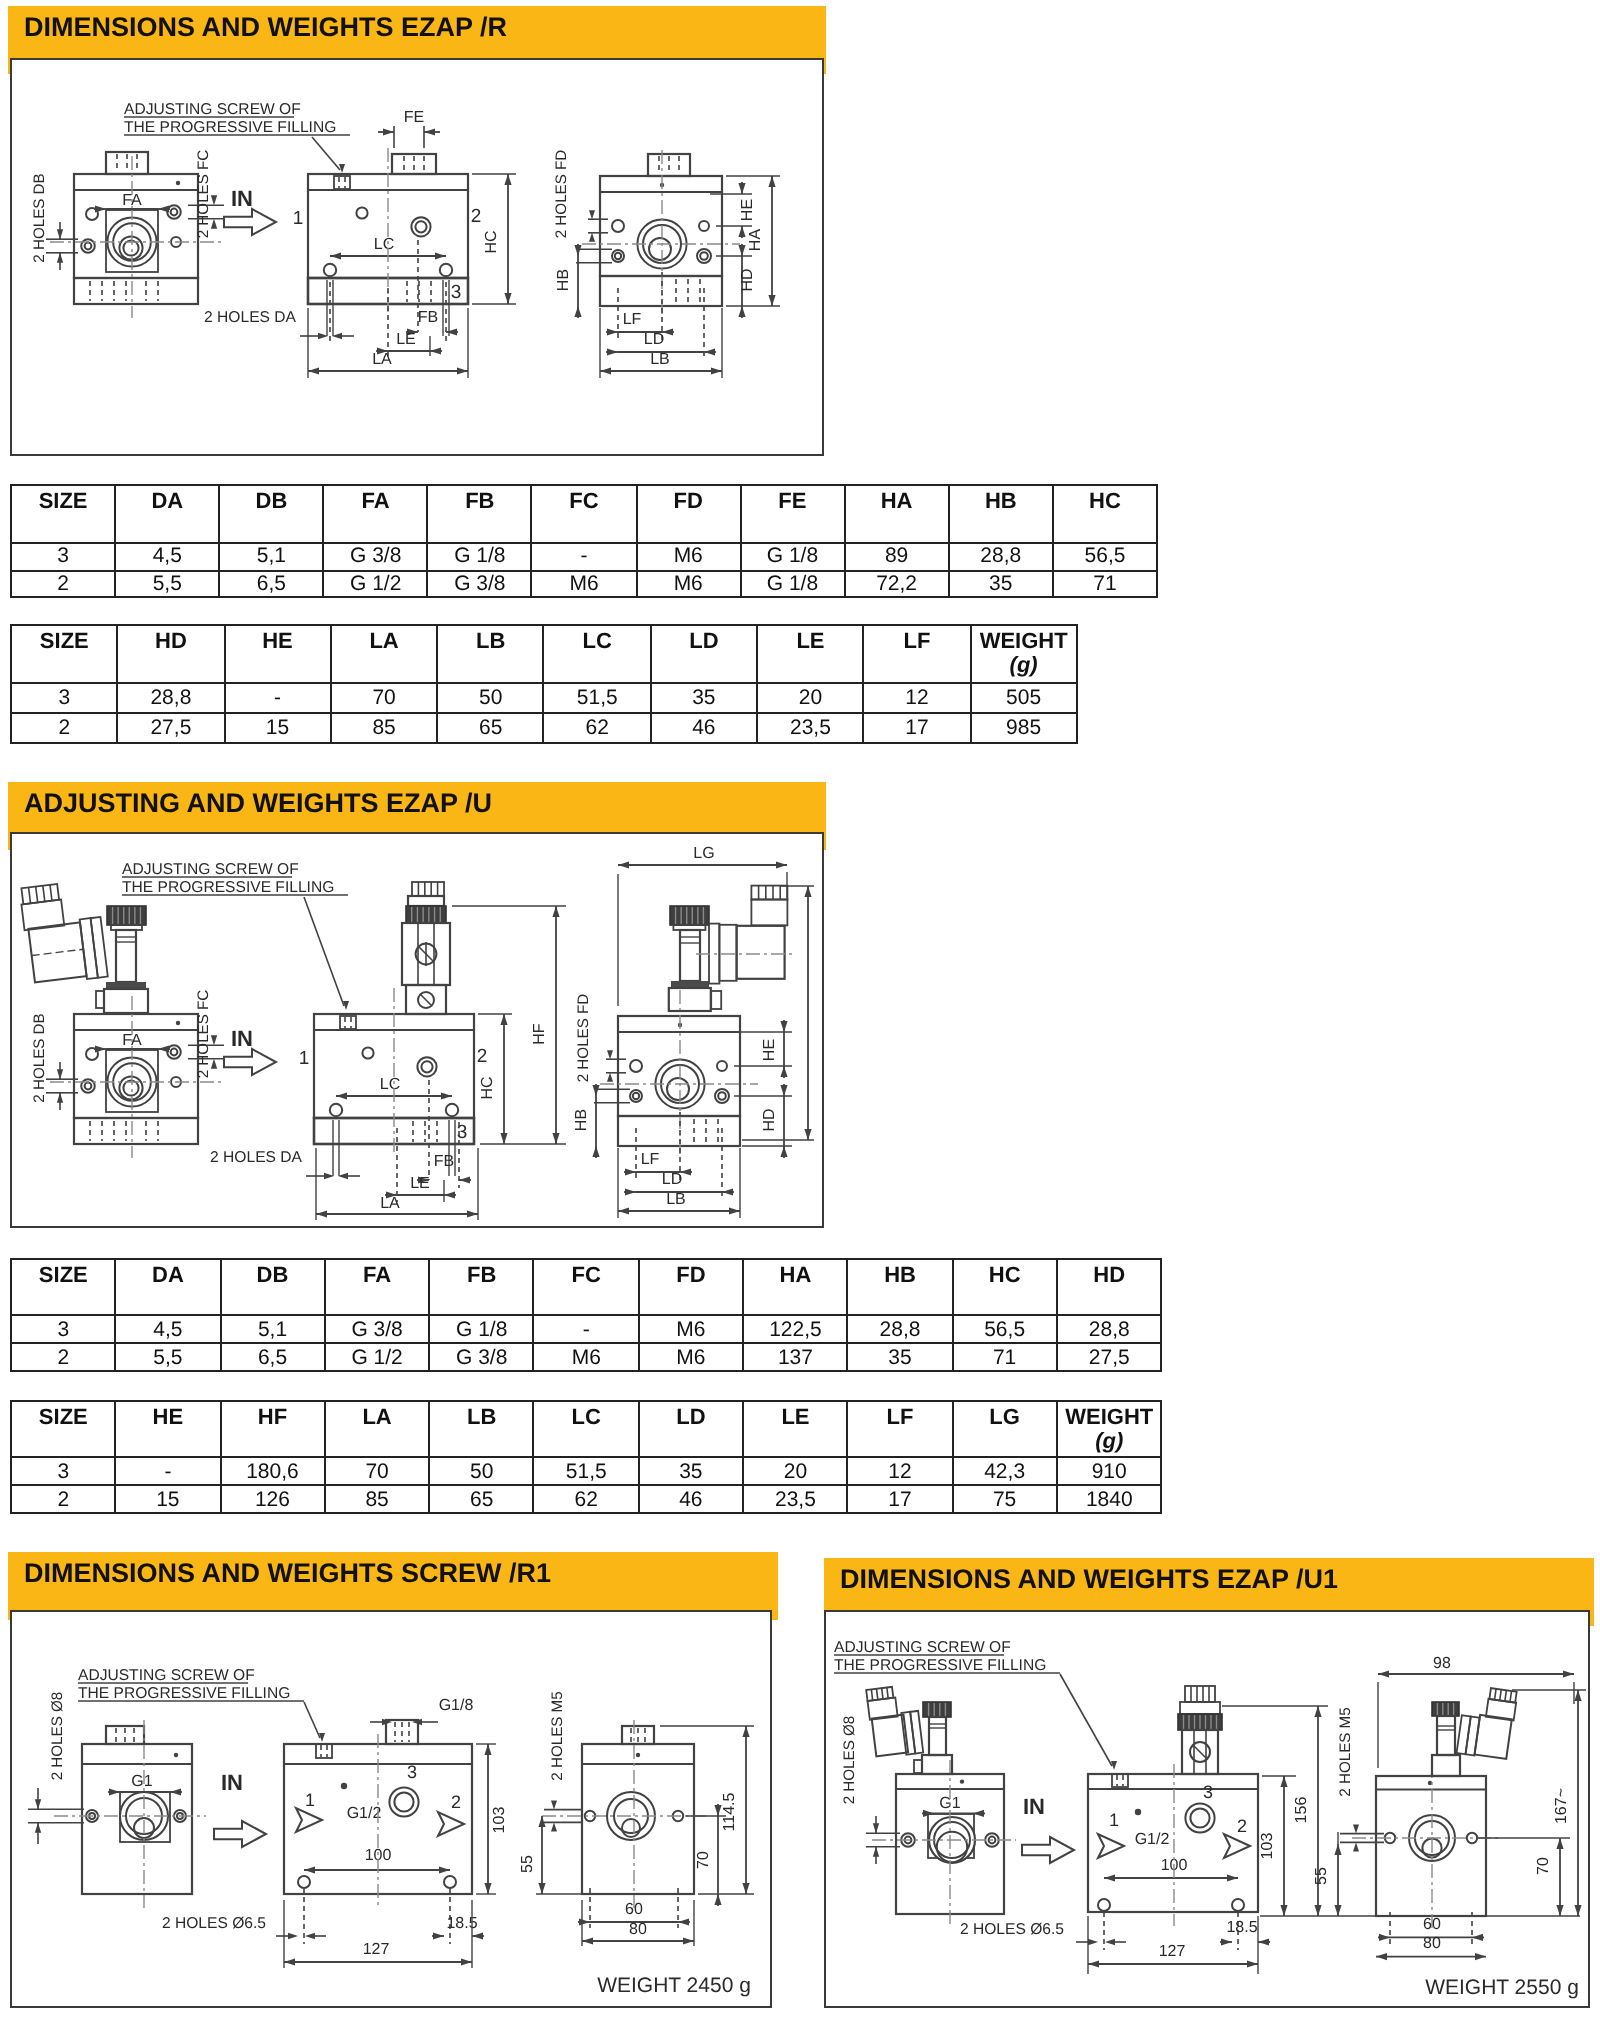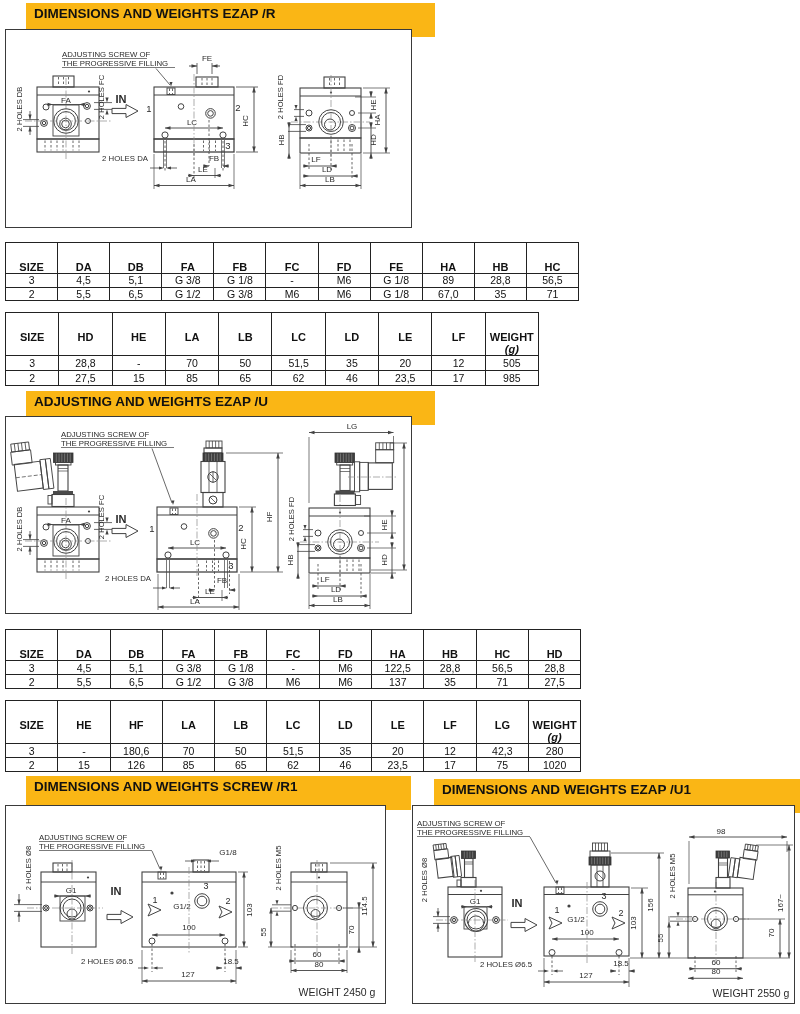--- a/index.html
+++ b/index.html
@@ -1,20 +1,20 @@
 <!DOCTYPE html>
 <html><head><meta charset="utf-8">
 <style>
 html,body{margin:0;padding:0;background:#fff;}
 body{font-family:"Liberation Sans",sans-serif;width:800px;height:1014px;position:relative;}
-.bar{position:absolute;background:#FAB615;color:#111;font-weight:bold;font-size:13.5px;line-height:22px;padding-left:8px;box-sizing:border-box;height:34px;margin-left:22px;}
+.bar{position:absolute;background:#FAB615;color:#111;font-weight:bold;font-size:13.5px;line-height:22px;padding-left:8px;box-sizing:border-box;height:34px;}
 .box{position:absolute;border:1.4px solid #3a3a3a;background:#fff;box-sizing:border-box;}
 table.t{position:absolute;border-collapse:collapse;table-layout:fixed;font-size:10.5px;color:#111;}
 table.t td,table.t th{border:1px solid #222;text-align:center;padding:0;overflow:hidden;}
-table.t th{font-size:11px;vertical-align:top;padding-top:18px;}
+table.t th{font-size:11px;vertical-align:top;padding-top:2px;}
 table.t td{vertical-align:middle;}
 svg{position:absolute;left:0;top:0;}
 </style></head>
 <body>
 
 <div class="bar" style="left:4px;top:3px;width:409px;">DIMENSIONS AND WEIGHTS EZAP /R</div>
 
 <div class="box" style="left:5px;top:29px;width:407px;height:199px;"></div>
 
 <div class="bar" style="left:4px;top:391px;width:409px;">ADJUSTING AND WEIGHTS EZAP /U</div>
@@ -72,21 +72,21 @@
       </tr>
       <tr style="height:13.5px;">
         <td>2</td>
         <td>5,5</td>
         <td>6,5</td>
         <td>G 1/2</td>
         <td>G 3/8</td>
         <td>M6</td>
         <td>M6</td>
         <td>G 1/8</td>
-        <td>67,0</td>
+        <td>72,2</td>
         <td>35</td>
         <td>71</td>
       </tr>
     </tbody>
   </table>
 
 <table class="t" style="left:5px;top:312px;width:533px;">
     <colgroup>
       <col style="width:53.3px">
       <col style="width:53.3px">
@@ -228,34 +228,34 @@
         <td>3</td>
         <td>-</td>
         <td>180,6</td>
         <td>70</td>
         <td>50</td>
         <td>51,5</td>
         <td>35</td>
         <td>20</td>
         <td>12</td>
         <td>42,3</td>
-        <td>280</td>
+        <td>910</td>
       </tr>
       <tr style="height:14px;">
         <td>2</td>
         <td>15</td>
         <td>126</td>
         <td>85</td>
         <td>65</td>
         <td>62</td>
         <td>46</td>
         <td>23,5</td>
         <td>17</td>
         <td>75</td>
-        <td>1020</td>
+        <td>1840</td>
       </tr>
     </tbody>
   </table>
 
 <svg width="800" height="1014" viewBox="0 0 800 1014">
 
 <g>
 <text x="62" y="57" font-size="7.8" text-anchor="start" fill="#2a2a2a">ADJUSTING SCREW OF</text>
 <text x="62" y="66" font-size="7.8" text-anchor="start" fill="#2a2a2a">THE PROGRESSIVE FILLING</text>
 <line x1="62" y1="58.5" x2="147" y2="58.5" stroke="#424242" stroke-width="0.7"></line>

